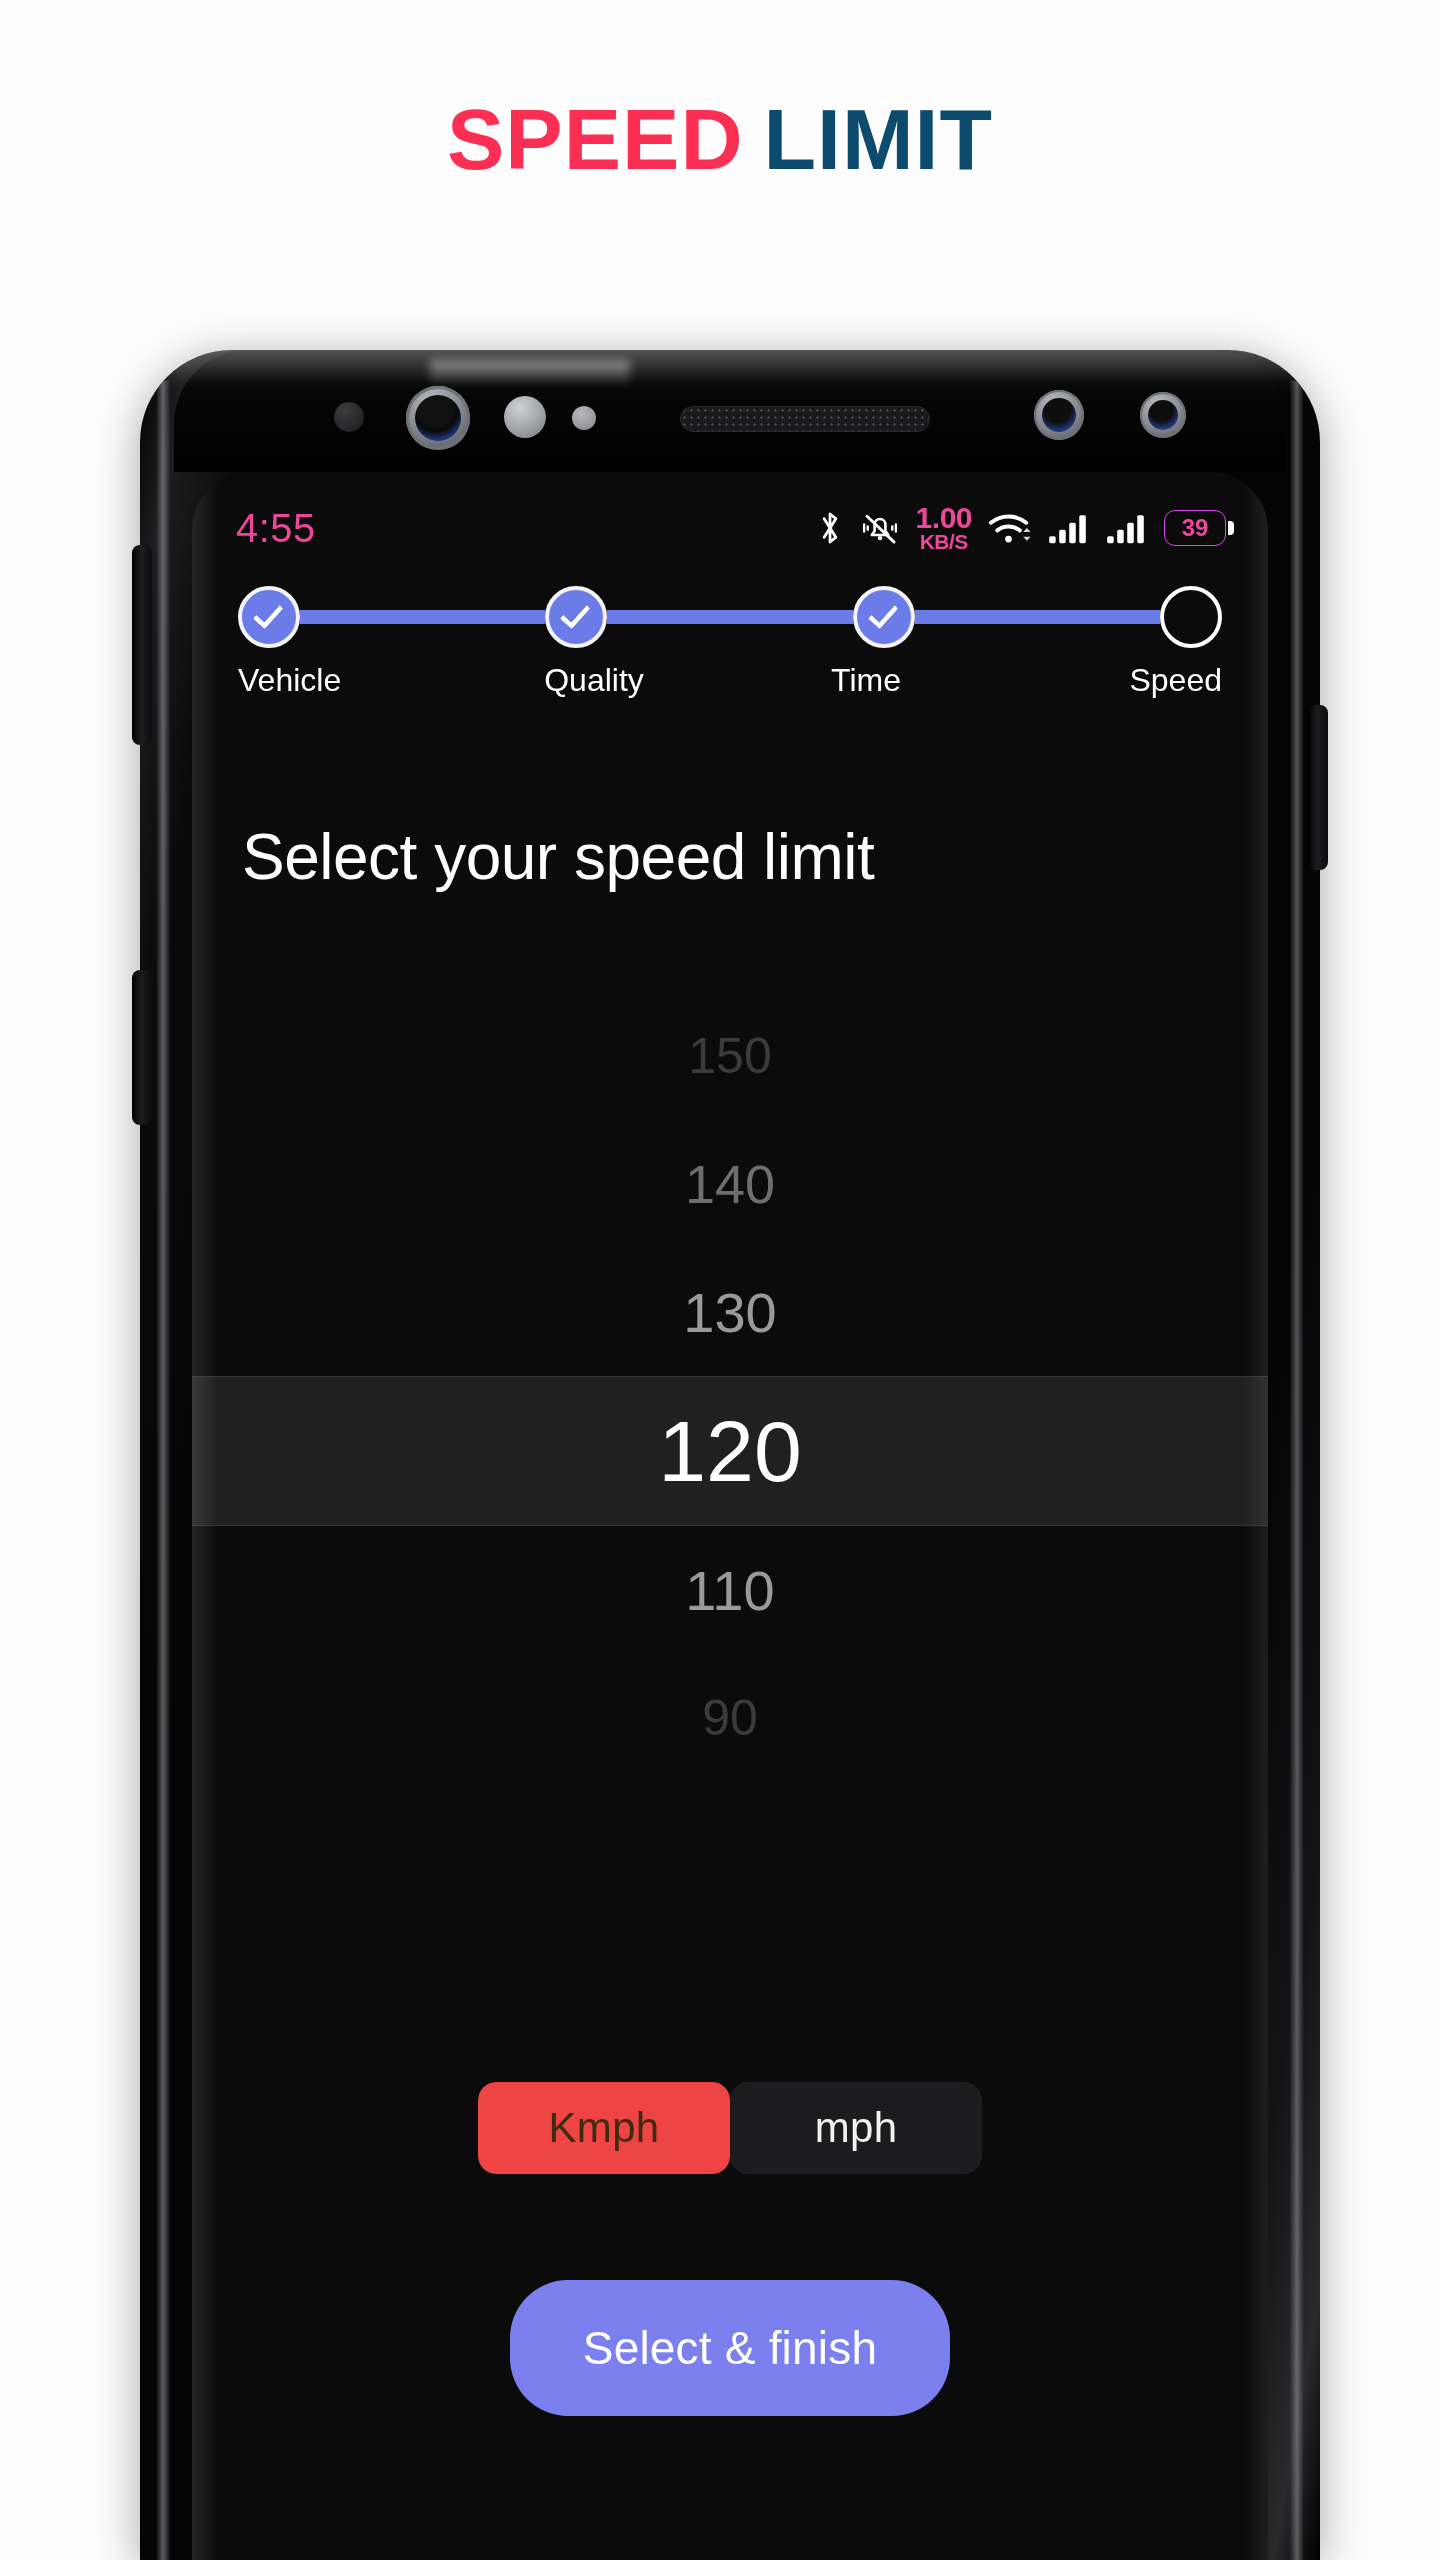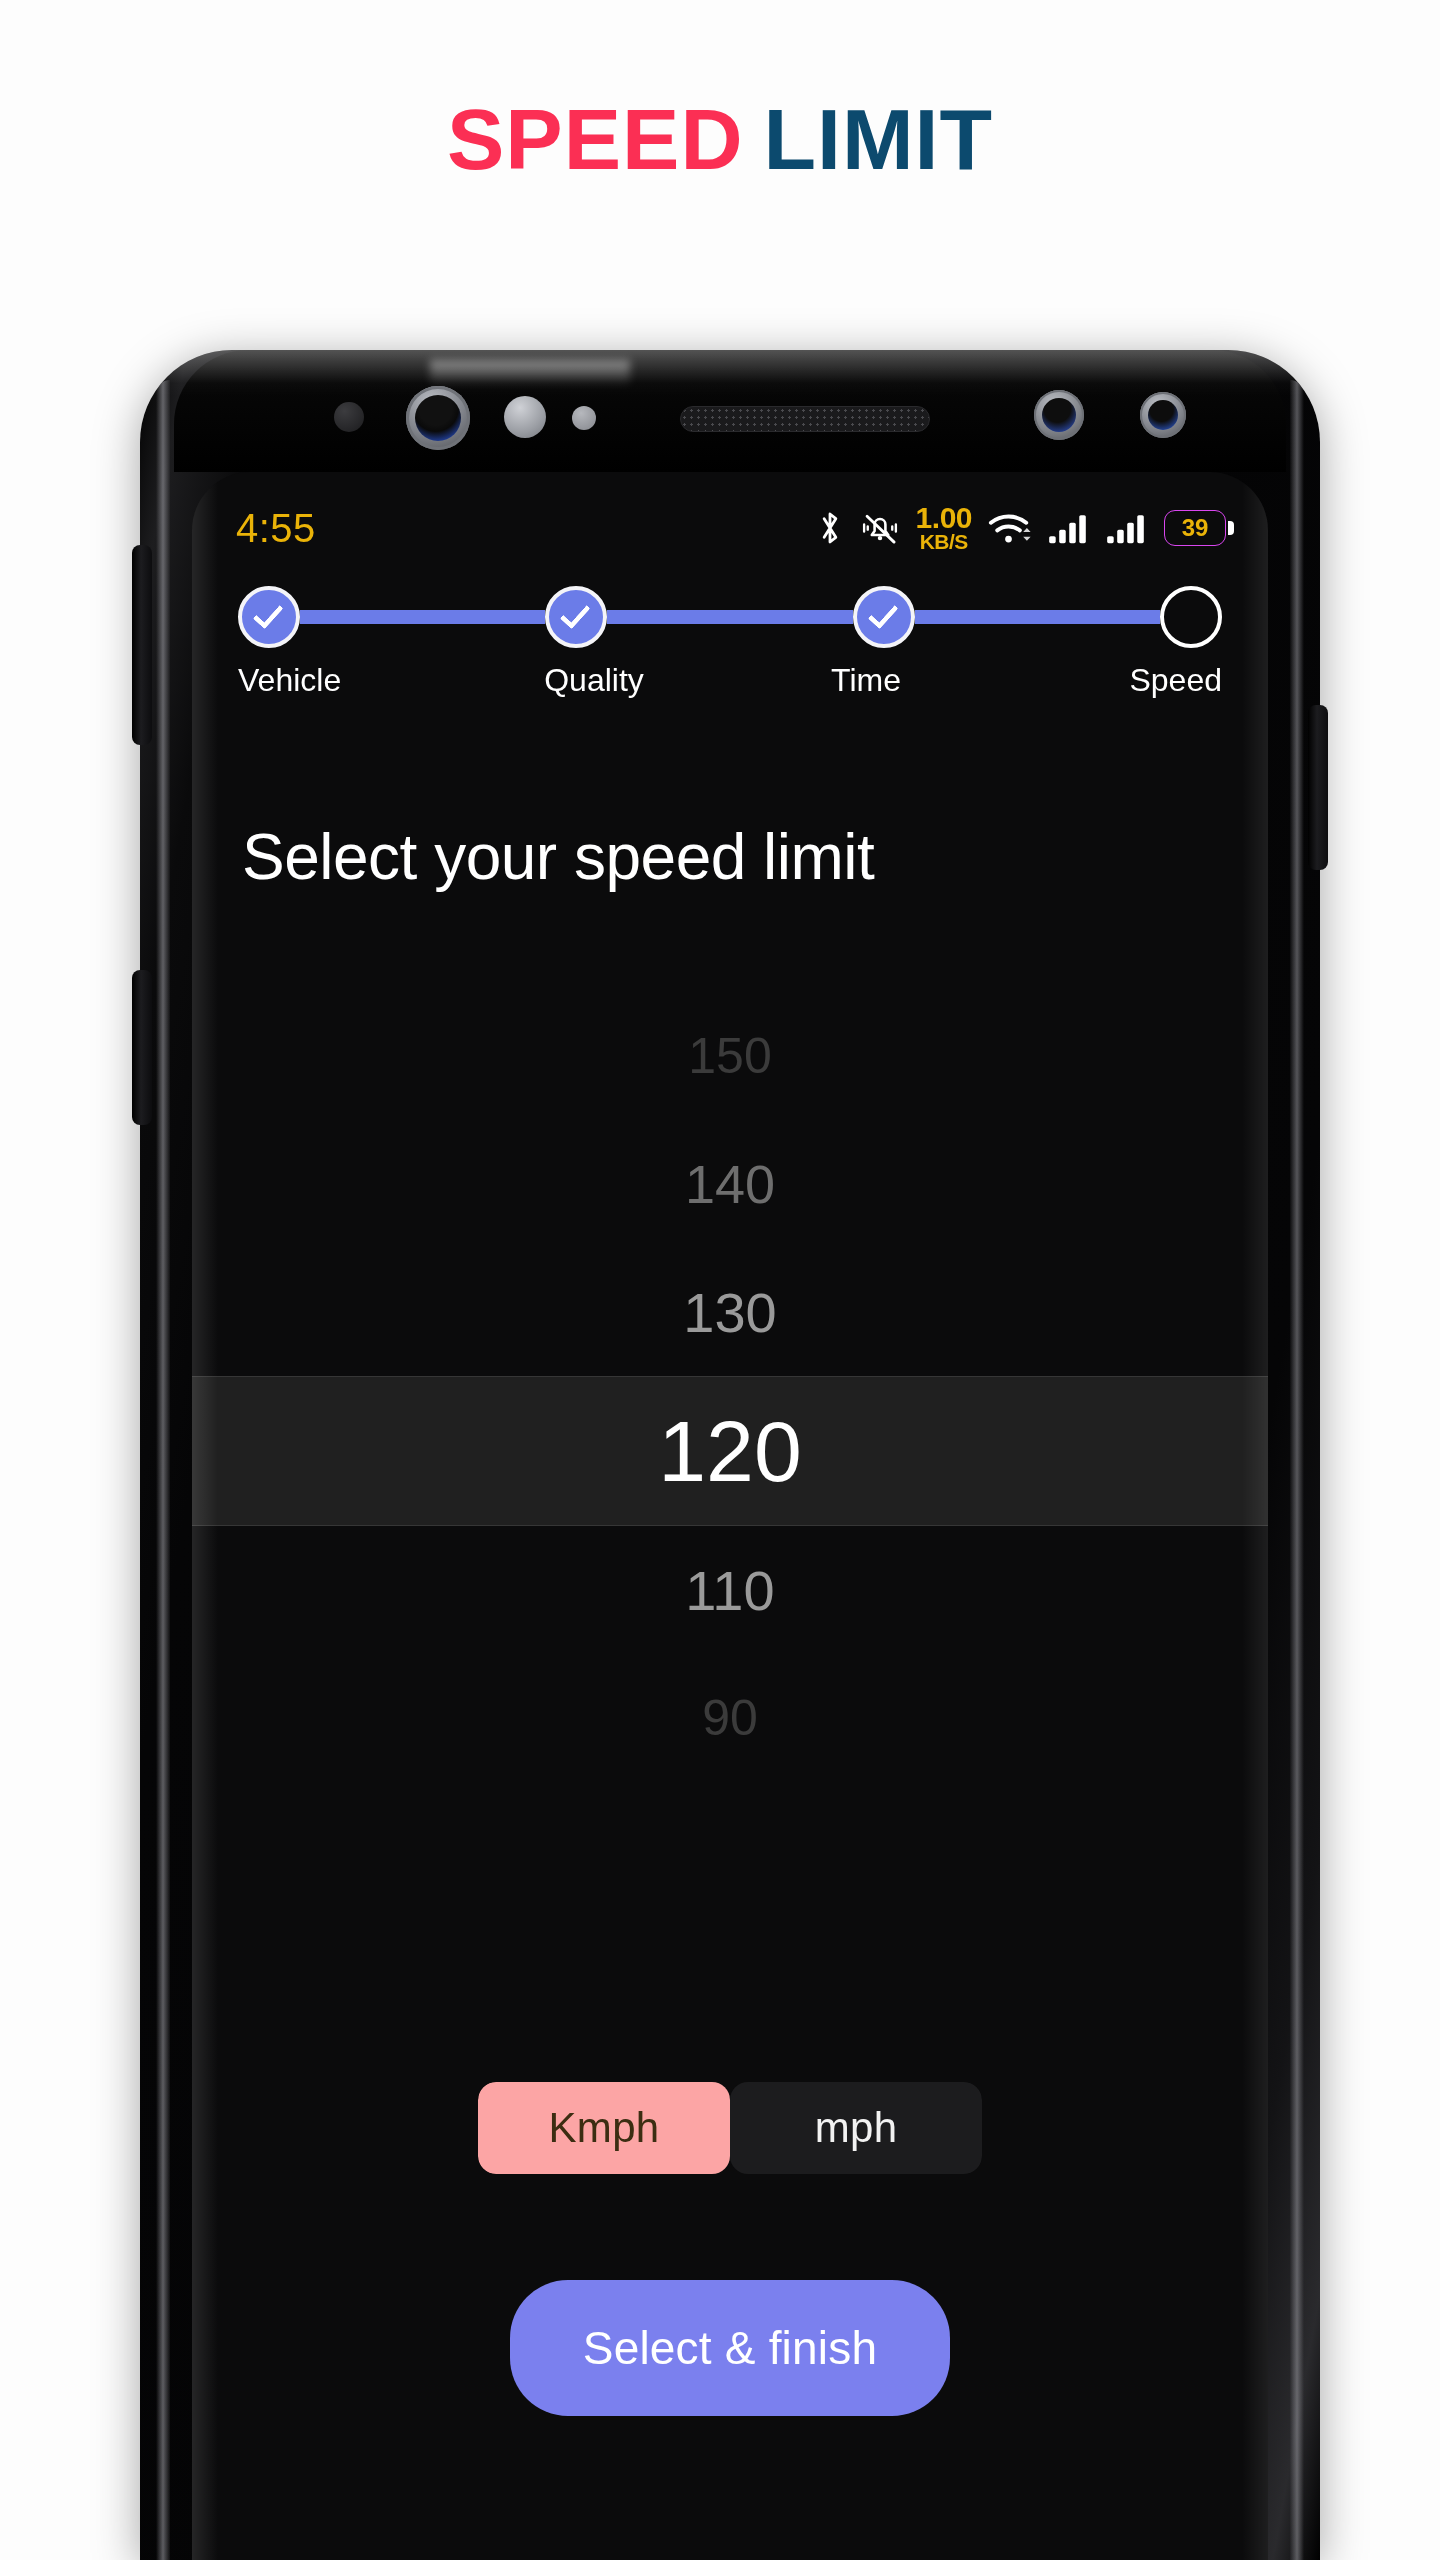--- a/index.html
+++ b/index.html
@@ -126,21 +126,21 @@
     background: #0b0b0c;
     border-radius: 58px 58px 0 0;
     overflow: hidden;
   }
 
   
   #status-bar {
     position: absolute; top: 0; left: 0; right: 0; height: 96px;
     display: flex; align-items: center; justify-content: space-between;
     padding: 16px 42px 0 44px;
-    color: #eab308;
+    color: #ec4899;
   }
   #status-time { font-size: 40px; font-weight: 400; letter-spacing: .5px; }
   #status-icons { display: flex; align-items: center; gap: 16px; }
   #status-icons svg { display: block; }
   #net-speed {
     display: flex; flex-direction: column; align-items: center;
     line-height: .96; font-weight: 700; letter-spacing: -.5px;
   }
   #net-speed .ns-val { font-size: 30px; }
   #net-speed .ns-unit { font-size: 21px; }
@@ -214,21 +214,21 @@
     position: absolute; top: 1610px; left: 50%; transform: translateX(-50%);
     display: flex; border-radius: 18px; overflow: hidden;
   }
   .unit-opt {
     width: 252px; height: 92px;
     display: flex; align-items: center; justify-content: center;
     font-size: 42px; letter-spacing: .3px;
     background: #1c1c1e; color: #f2f2f2;
     border-radius: 18px;
   }
-  .unit-opt.active { background: #fca5a5; color: #3c2d12; }
+  .unit-opt.active { background: #ef4444; color: #3c2d12; }
 
   
   #select-finish-button {
     position: absolute; top: 1808px; left: 50%; transform: translateX(-50%);
     width: 440px; height: 136px; border-radius: 58px;
     background: #7b80ee; color: #fff;
     display: flex; align-items: center; justify-content: center;
     font-size: 46px; letter-spacing: .2px;
     border: none;
     font-family: "Liberation Sans", sans-serif;

